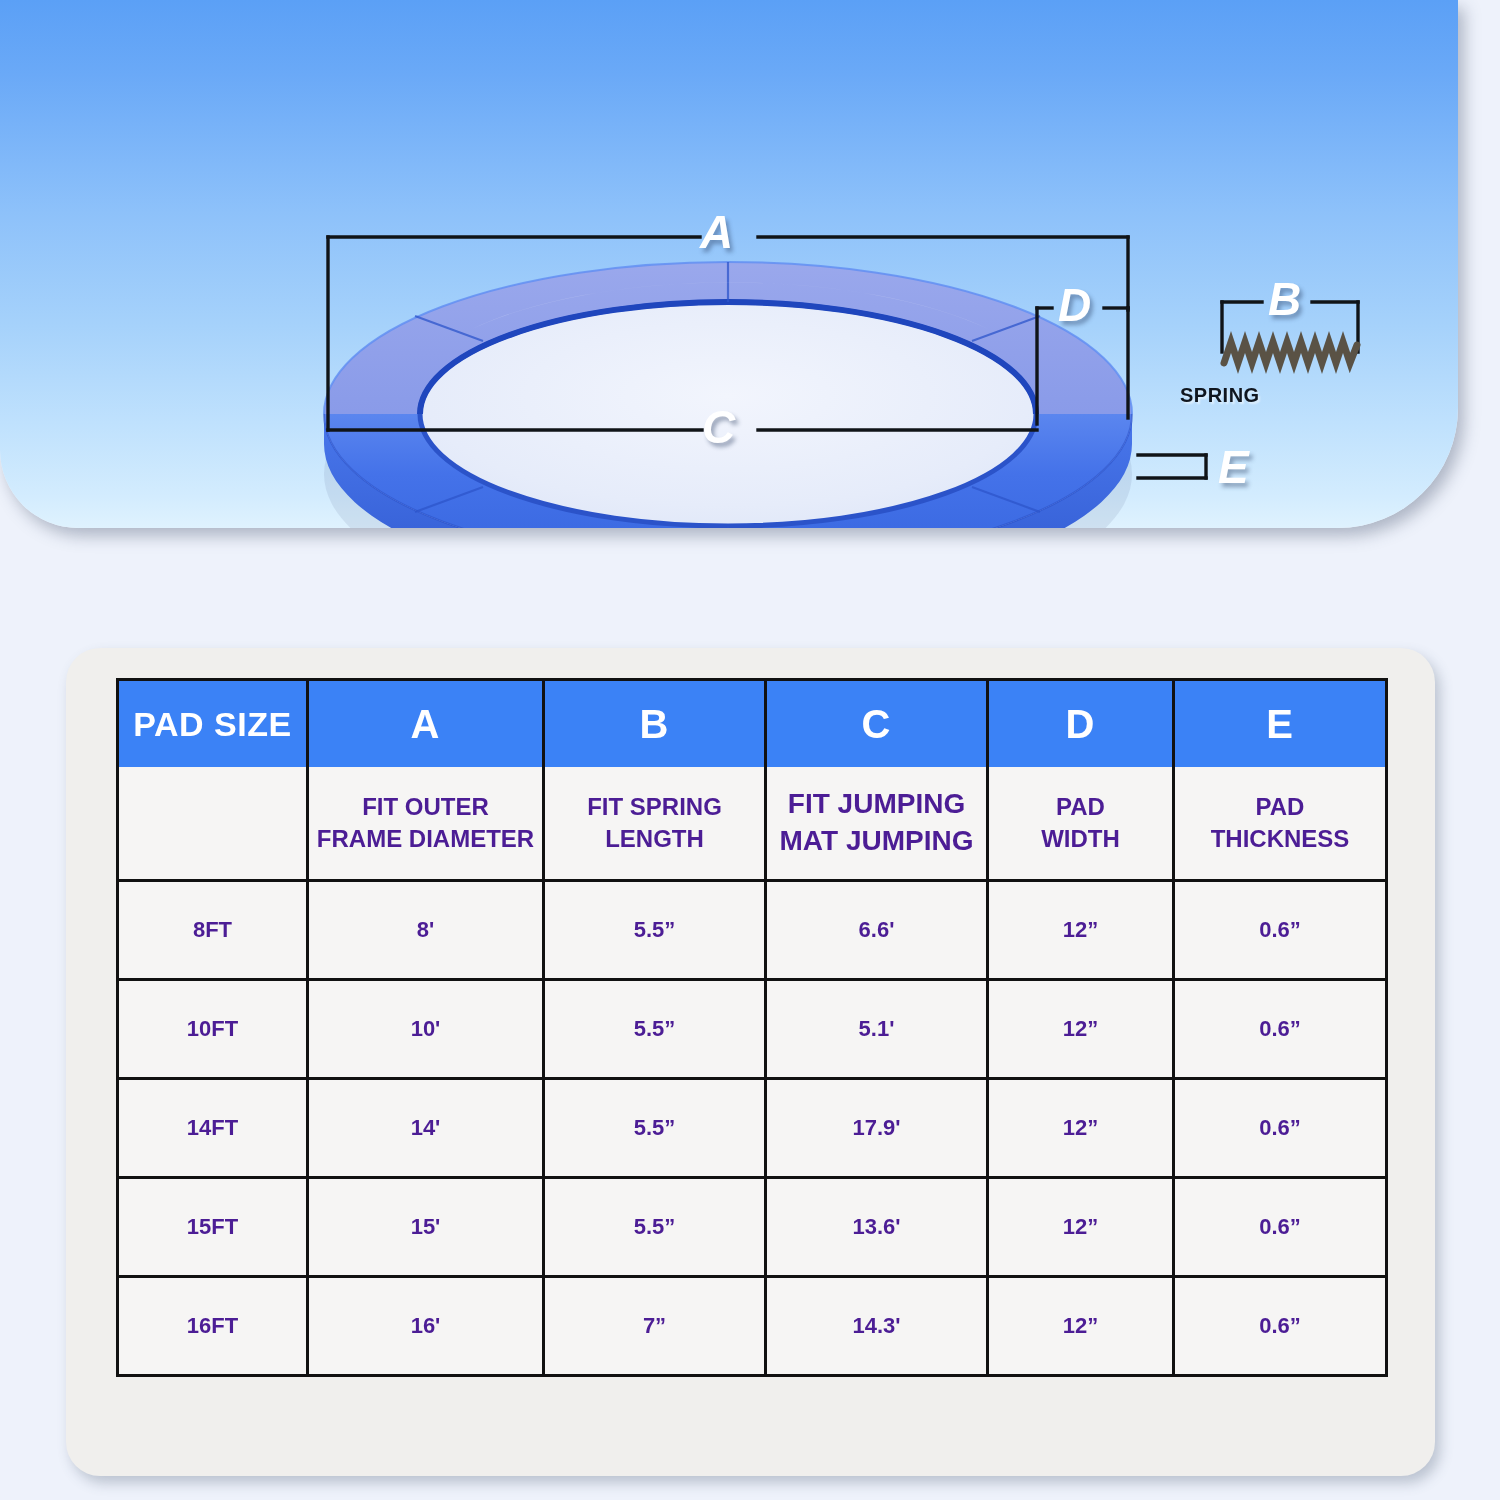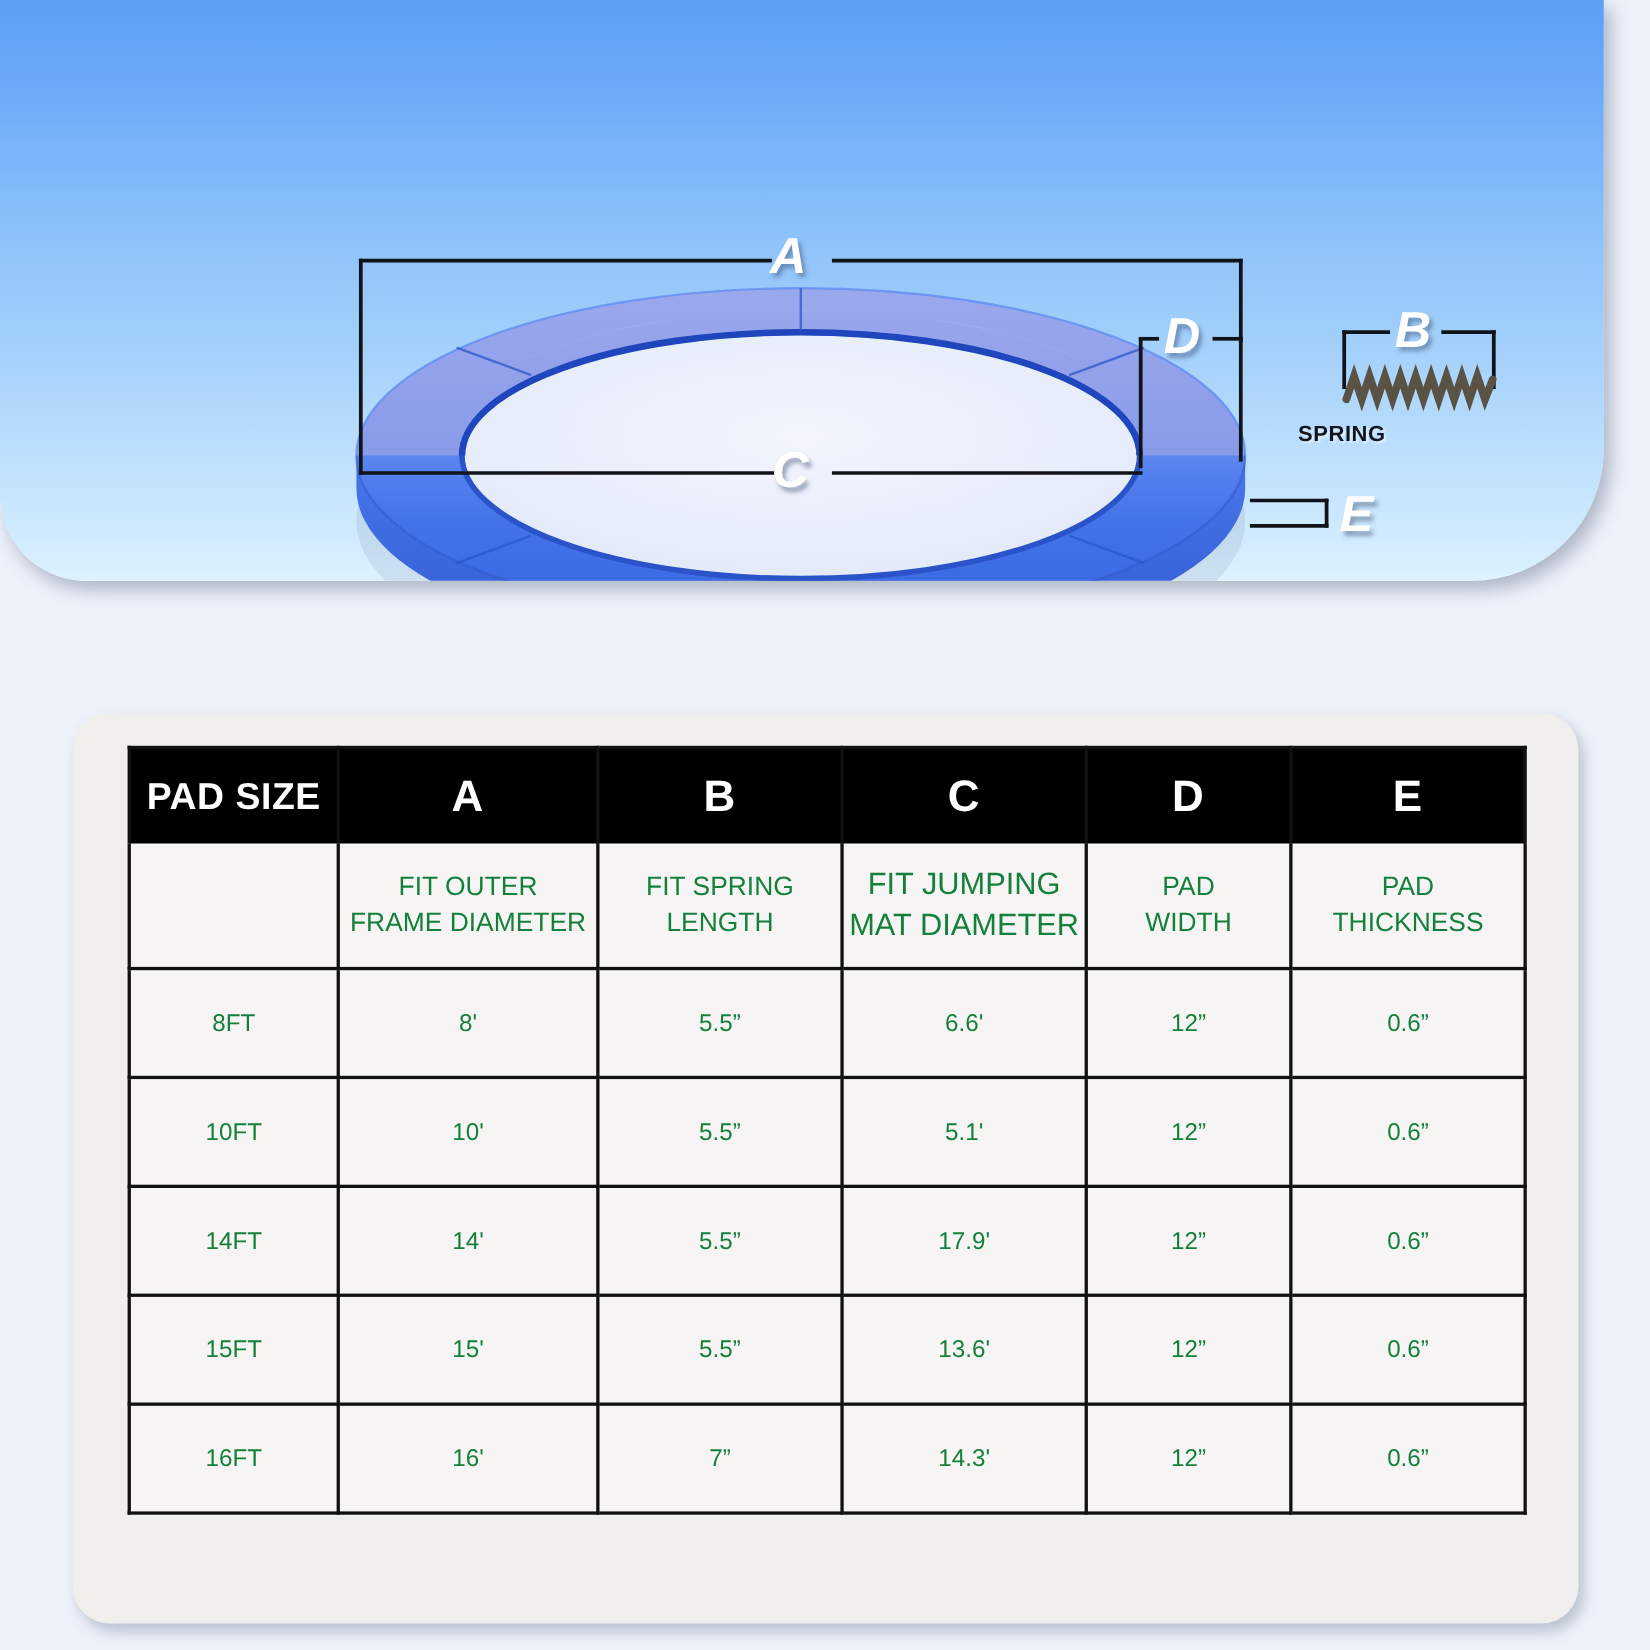--- a/index.html
+++ b/index.html
@@ -105,35 +105,35 @@
     top: 30px;
     width: 1269px;
     border-collapse: collapse;
     table-layout: fixed;
   }
   #sizetable td, #sizetable th {
     border: 3px solid #111111;
     text-align: center;
     vertical-align: middle;
     background: #f6f5f4;
-    color: #15803d;
-    font-weight: normal;
+    color: #4c1d95;
+    font-weight: bold;
     padding: 0;
   }
   
   .c0 { width: 190px; }
   .c1 { width: 236px; }
   .c2 { width: 222px; }
   .c3 { width: 222px; }
   .c4 { width: 186px; }
   .c5 { width: 213px; }
 
   
   #sizetable tr.hdr th {
-    background: #000000;
+    background: #3b82f6;
     color: #ffffff;
     font-weight: bold;
     font-size: 40px;
     height: 86px;
     letter-spacing: 1px;
     border-bottom: none;
   }
   #sizetable tr.hdr th.padsize {
     font-size: 34px;
     letter-spacing: 0.5px;
@@ -313,21 +313,21 @@
         <td>
           <div>FIT OUTER</div>
           <div>FRAME DIAMETER</div>
         </td>
         <td>
           <div>FIT SPRING</div>
           <div>LENGTH</div>
         </td>
         <td class="small">
           <div>FIT JUMPING</div>
-          <div>MAT DIAMETER</div>
+          <div>MAT JUMPING</div>
         </td>
         <td>
           <div>PAD</div>
           <div>WIDTH</div>
         </td>
         <td>
           <div>PAD</div>
           <div>THICKNESS</div>
         </td>
       </tr>

